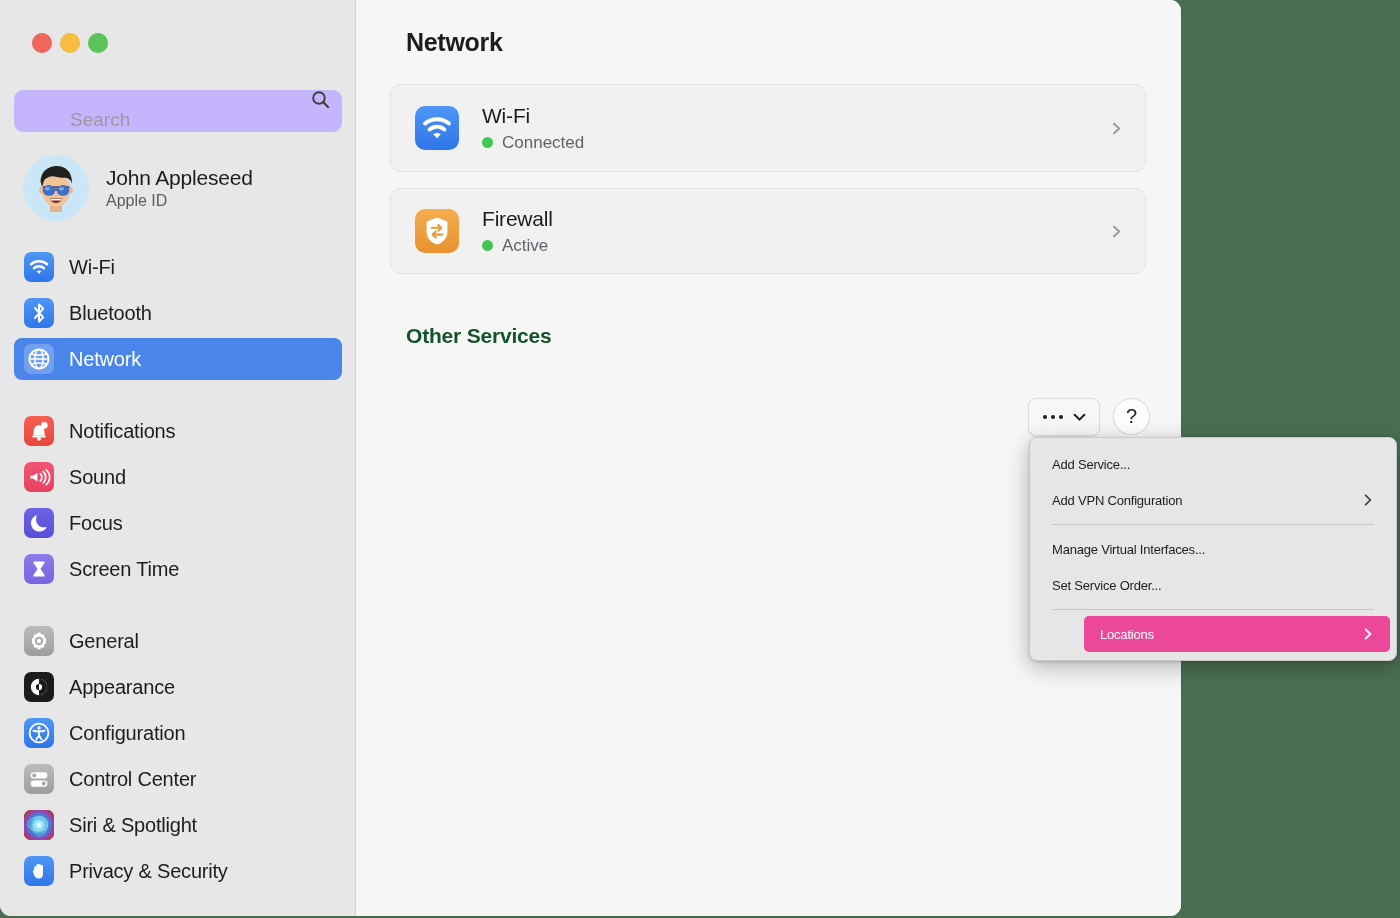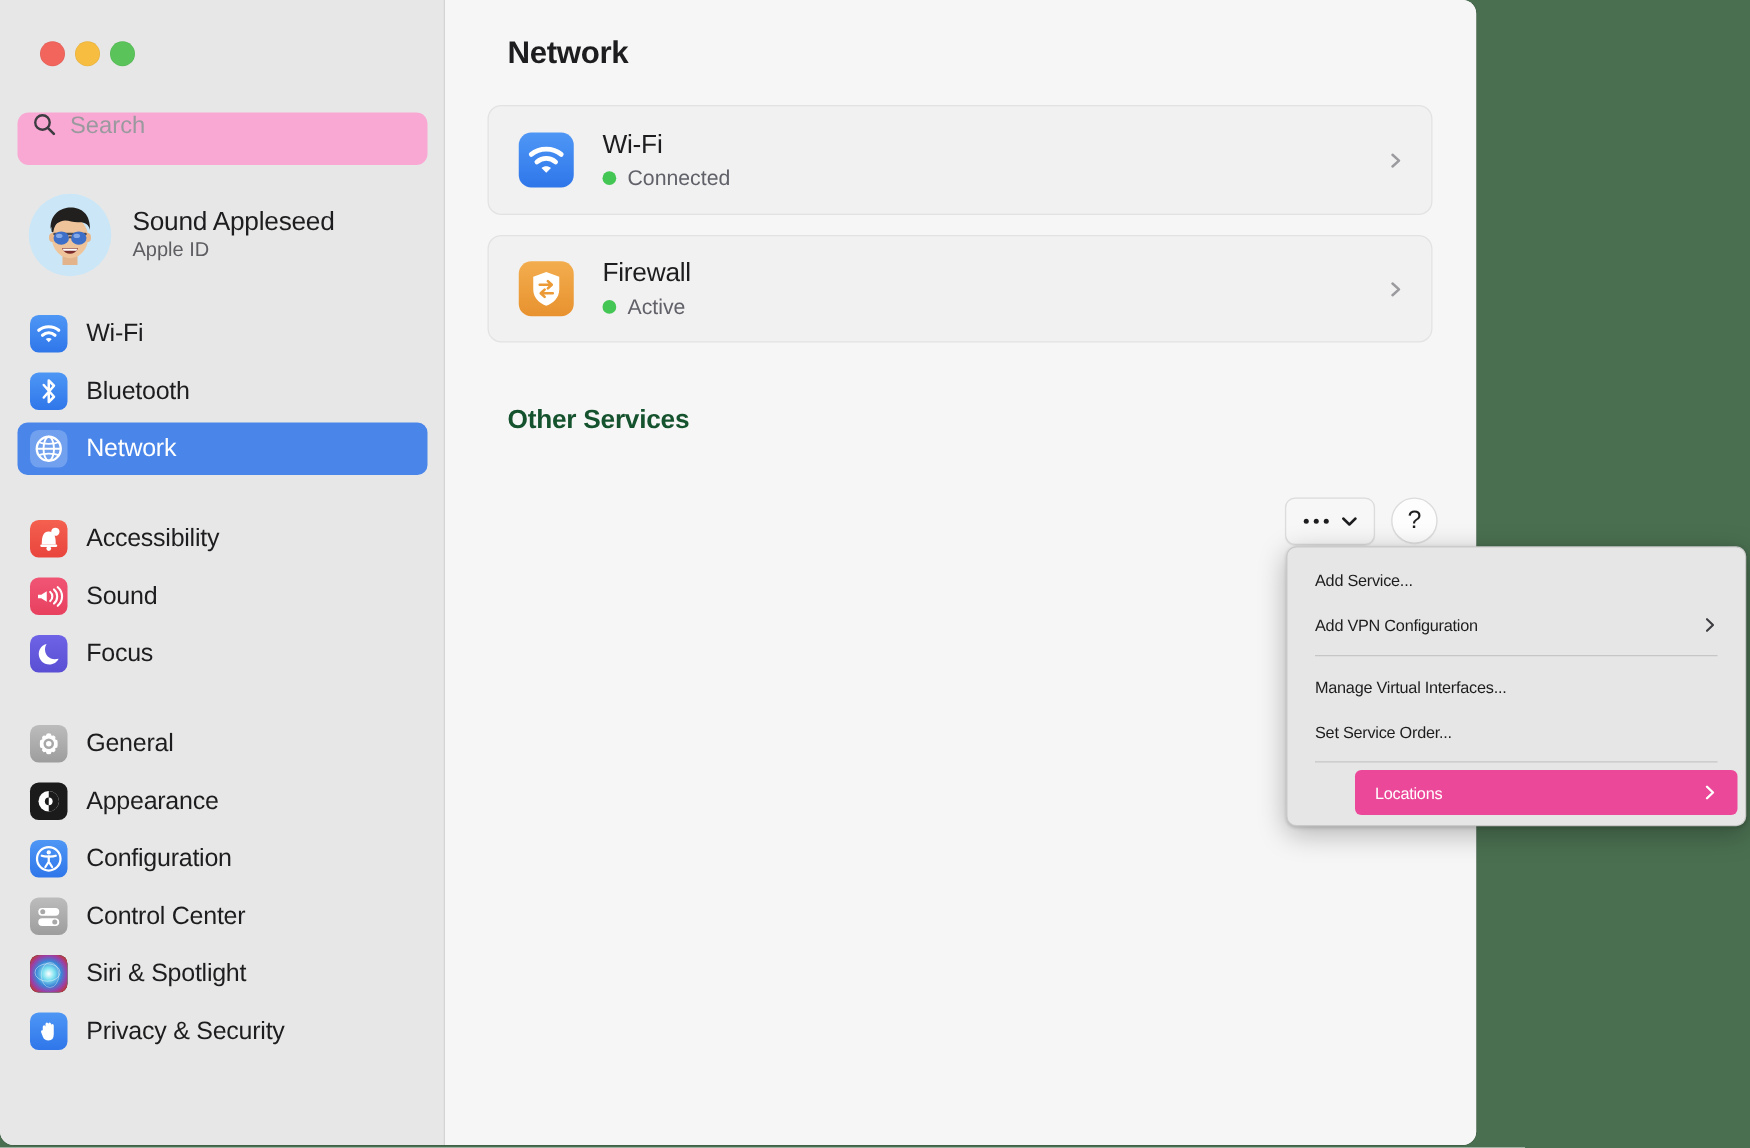--- a/index.html
+++ b/index.html
@@ -36,24 +36,25 @@
     display: flex; gap: 8px;
   }
   .light { width: 20px; height: 20px; border-radius: 50%; }
   .light.red    { background: #f1655d; box-shadow: inset 0 0 0 0.5px rgba(0,0,0,0.07); }
   .light.yellow { background: #f6bd40; box-shadow: inset 0 0 0 0.5px rgba(0,0,0,0.07); }
   .light.green  { background: #5ac45a; box-shadow: inset 0 0 0 0.5px rgba(0,0,0,0.07); }
 
   .searchbar {
     position: absolute; left: 14px; top: 90px;
     width: 328px; height: 42px;
-    background: #f9a8d4;
+    background: #c4b5fd;
     border-radius: 9px;
-    display: flex; align-items: flex-start;
+    display: flex; align-items: flex-end;
     padding: 0 12px;
+    flex-direction: column;
   }
   .searchbar svg { width: 19px; height: 19px; flex: 0 0 auto; }
   .search-input {
     border: none; outline: none; background: transparent;
     font-family: "Liberation Sans", sans-serif;
     font-size: 19px; color: #1d1d1f;
     margin-left: 11px; width: 260px;
   }
   .search-input::placeholder { color: #9a9a9e; }
 
@@ -241,21 +242,21 @@
           <ellipse cx="40" cy="35.4" rx="6.2" ry="5.3" fill="#3d6fc9"></ellipse>
           <ellipse cx="24.4" cy="33.7" rx="2.6" ry="1.7" fill="#8fb4ee" opacity="0.85"></ellipse>
           <ellipse cx="38.4" cy="33.7" rx="2.6" ry="1.7" fill="#8fb4ee" opacity="0.85"></ellipse>
           <rect x="32" y="34" width="2.2" height="1.6" fill="#4a4a52"></rect>
 
           <path d="M26.5 43.5 C29.5 49.5 36.5 49.5 39.5 43.5 Z" fill="#7c2b2b"></path>
           <path d="M27.3 44 L38.7 44 L38.2 45.6 L27.8 45.6 Z" fill="#ffffff"></path>
         </svg>
       </div>
       <div class="account-text">
-        <div class="account-name">Sound Appleseed</div>
+        <div class="account-name">John Appleseed</div>
         <div class="account-sub">Apple ID</div>
       </div>
     </div>
 
     <div class="nav">
 
       <div class="nav-group">
         <div class="nav-item">
           <span class="nav-icon" style="background:linear-gradient(180deg,#4e97f5,#2f76ea);">
             <svg viewBox="0 0 30 30" width="30" height="30">
@@ -293,40 +294,48 @@
       <div class="nav-group">
         <div class="nav-item">
           <span class="nav-icon" style="background:linear-gradient(180deg,#f4604f,#e9453c);">
             <svg viewBox="0 0 30 30" width="30" height="30">
               <path d="M9.4 19.6 C9.4 14 10.2 9.2 15 9.2 C19.8 9.2 20.6 14 20.6 19.6 Z" fill="#fff"></path>
               <rect x="8.2" y="19.6" width="13.6" height="1.9" rx="0.9" fill="#fff"></rect>
               <circle cx="15" cy="22.8" r="1.9" fill="#fff"></circle>
               <circle cx="20.3" cy="9.4" r="3.3" fill="#fff"></circle>
             </svg>
           </span>
-          <span class="nav-label">Accessibility</span>
+          <span class="nav-label">Notifications</span>
         </div>
         <div class="nav-item">
           <span class="nav-icon" style="background:linear-gradient(180deg,#f15574,#e8405f);">
             <svg viewBox="0 0 30 30" width="30" height="30">
               <path d="M13.4 11 L9 13.8 L6.4 13.8 L6.4 16.6 L9 16.6 L13.4 19.4 Z" fill="#fff"></path>
               <path d="M16.2 11.6 C18.4 13.4 18.4 17 16.2 18.8" stroke="#fff" stroke-width="1.7" fill="none" stroke-linecap="round"></path>
               <path d="M19.2 9.6 C22.6 12.6 22.6 17.8 19.2 20.8" stroke="#fff" stroke-width="1.7" fill="none" stroke-linecap="round"></path>
               <path d="M22.2 7.8 C26.8 11.8 26.8 18.6 22.2 22.6" stroke="#fff" stroke-width="1.7" fill="none" stroke-linecap="round"></path>
             </svg>
           </span>
           <span class="nav-label">Sound</span>
         </div>
         <div class="nav-item">
           <span class="nav-icon" style="background:linear-gradient(180deg,#6e63e6,#5a4fd4);">
             <svg viewBox="0 0 30 30" width="30" height="30">
               <path d="M19.8 19.3 C15.4 19.3 12 15.8 12 11.5 C12 9.9 12.5 8.4 13.3 7.2 C9.6 8.1 7 11.3 7 15.2 C7 19.8 10.8 23.6 15.5 23.6 C18.8 23.6 21.6 21.7 22.9 19 C22 19.2 20.9 19.3 19.8 19.3 Z" fill="#fff"></path>
             </svg>
           </span>
           <span class="nav-label">Focus</span>
+        </div>
+        <div class="nav-item">
+          <span class="nav-icon" style="background:linear-gradient(180deg,#8f7ae8,#7a63df);">
+            <svg viewBox="0 0 30 30" width="30" height="30">
+              <path d="M9.5 7.6 L20.5 7.6 L20.5 9 L16.4 15 L20.5 21 L20.5 22.4 L9.5 22.4 L9.5 21 L13.6 15 L9.5 9 Z" fill="#fff"></path>
+            </svg>
+          </span>
+          <span class="nav-label">Screen Time</span>
         </div>
       </div>
 
       <div class="nav-gap"></div>
 
       <div class="nav-group">
         <div class="nav-item">
           <span class="nav-icon" style="background:linear-gradient(180deg,#bcbcbc,#9d9d9d);">
             <svg viewBox="0 0 30 30" width="30" height="30">
               <path d="M15 6.6 L16.6 6.9 L17.3 8.6 L19.1 8.3 L20.4 9.6 L20.1 11.4 L21.8 12.1 L22.1 13.7 L22.1 16.3 L21.8 17.9 L20.1 18.6 L20.4 20.4 L19.1 21.7 L17.3 21.4 L16.6 23.1 L15 23.4 L13.4 23.1 L12.7 21.4 L10.9 21.7 L9.6 20.4 L9.9 18.6 L8.2 17.9 L7.9 16.3 L7.9 13.7 L8.2 12.1 L9.9 11.4 L9.6 9.6 L10.9 8.3 L12.7 8.6 L13.4 6.9 Z" fill="#fff"></path>

